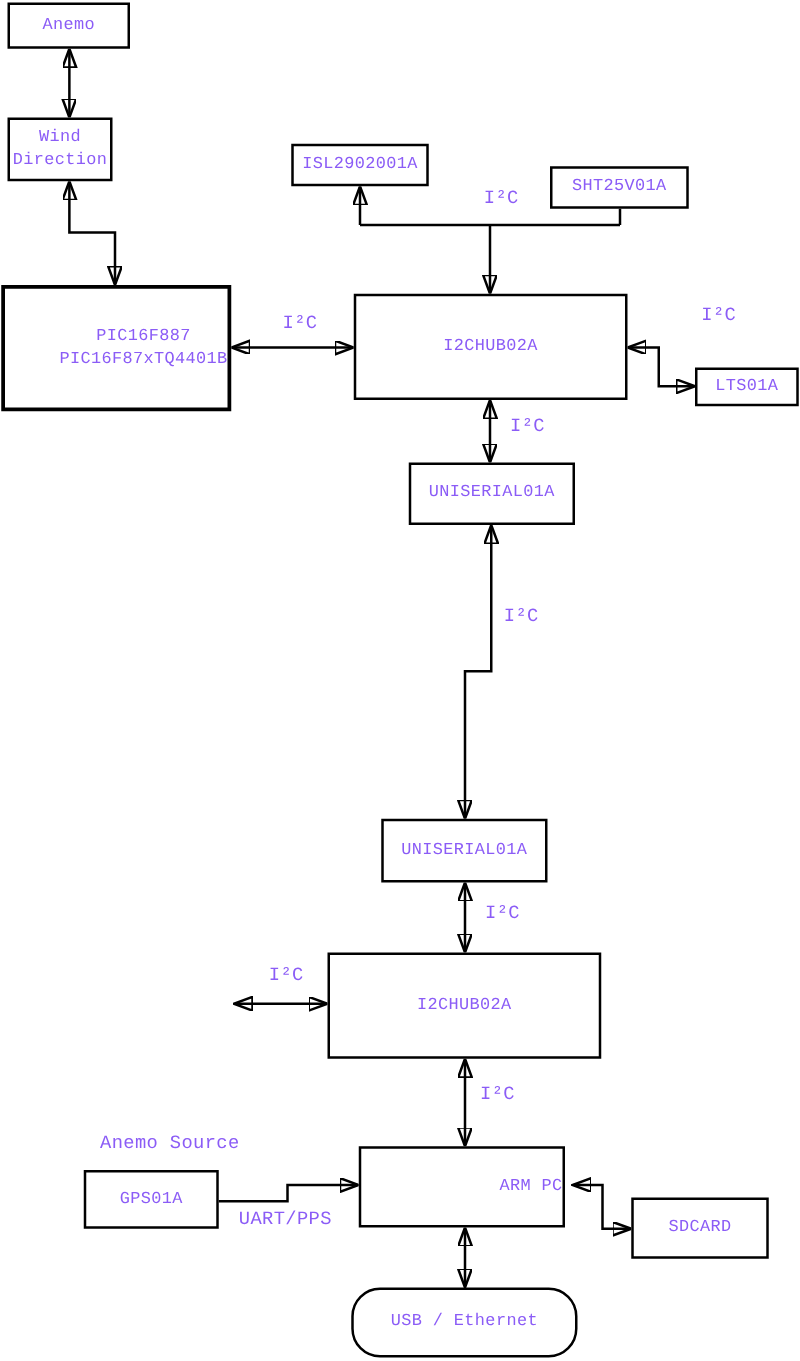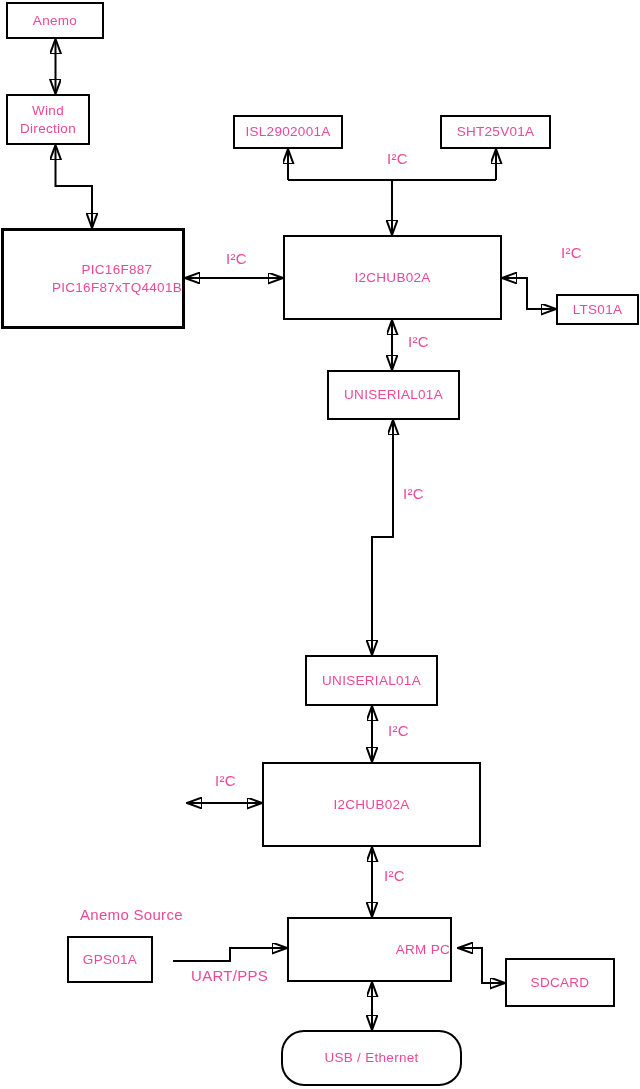--- a/index.html
+++ b/index.html
@@ -5,22 +5,22 @@
   html, body {
     margin: 0;
     padding: 0;
     background: #ffffff;
   }
   #canvas {
     position: relative;
     width: 640px;
     height: 1089px;
     background: #ffffff;
-    font-family: Liberation Sans, sans-serif;
-    color: #ec4899;
+    font-family: Liberation Mono, monospace;
+    color: #8b5cf6;
     overflow: hidden;
   }
   #edges {
     position: absolute;
     left: 0;
     top: 0;
     width: 640px;
     height: 1089px;
   }
   #edges path {
@@ -53,28 +53,28 @@
     font-size: 15px;
     line-height: 17px;
     letter-spacing: 0.3px;
     white-space: nowrap;
   }
   
   #n-anemo        { left: 6px;   top: 2px;    width: 98px;  height: 37px; }
   #n-wind         { left: 6px;   top: 94px;   width: 84px; height: 51px; }
   #n-pic          { left: 1px;   top: 228px;  width: 184px; height: 101px; }
   #n-isl          { left: 233px; top: 115px;  width: 110px; height: 34px; }
-  #n-sht          { left: 440px; top: 115px;  width: 111px; height: 34px; }
+  #n-sht          { left: 440px; top: 133px;  width: 111px; height: 34px; }
   #n-hub1         { left: 283px; top: 235px;  width: 219px; height: 85px; }
   #n-lts          { left: 556px; top: 294px;  width: 83px;  height: 31px; }
   #n-uni1         { left: 327px; top: 370px;  width: 133px; height: 50px; }
   #n-uni2         { left: 305px; top: 655px;  width: 133px; height: 51px; }
   #n-hub2         { left: 262px; top: 762px;  width: 219px; height: 85px; }
   #n-baro         { left: 75px;  top: 775px;  width: 112px; height: 57px; }
-  #n-gps          { left: 67px;  top: 936px;  width: 86px; height: 47px; }
+  #n-gps          { left: 67px;  top: 936px;  width: 108px; height: 47px; }
   #n-arm          { left: 287px; top: 917px;  width: 165px; height: 65px; justify-content: flex-end; }
   #n-sdcard       { left: 505px; top: 958px;  width: 110px; height: 49px; }
   #n-usb          { left: 281px; top: 1030px; width: 181px; height: 56px; border-radius: 23px; }
   
   #l-i2c-pic-hub1   { left: 226px; top: 250px; }
   #l-i2c-bus        { left: 387px; top: 150px; }
   #l-i2c-lts        { left: 561px; top: 244px; }
   #l-i2c-hub1-uni1  { left: 408px; top: 333px; }
   #l-i2c-link       { left: 403px; top: 485px; }
   #l-i2c-uni2-hub2  { left: 388px; top: 722px; }

